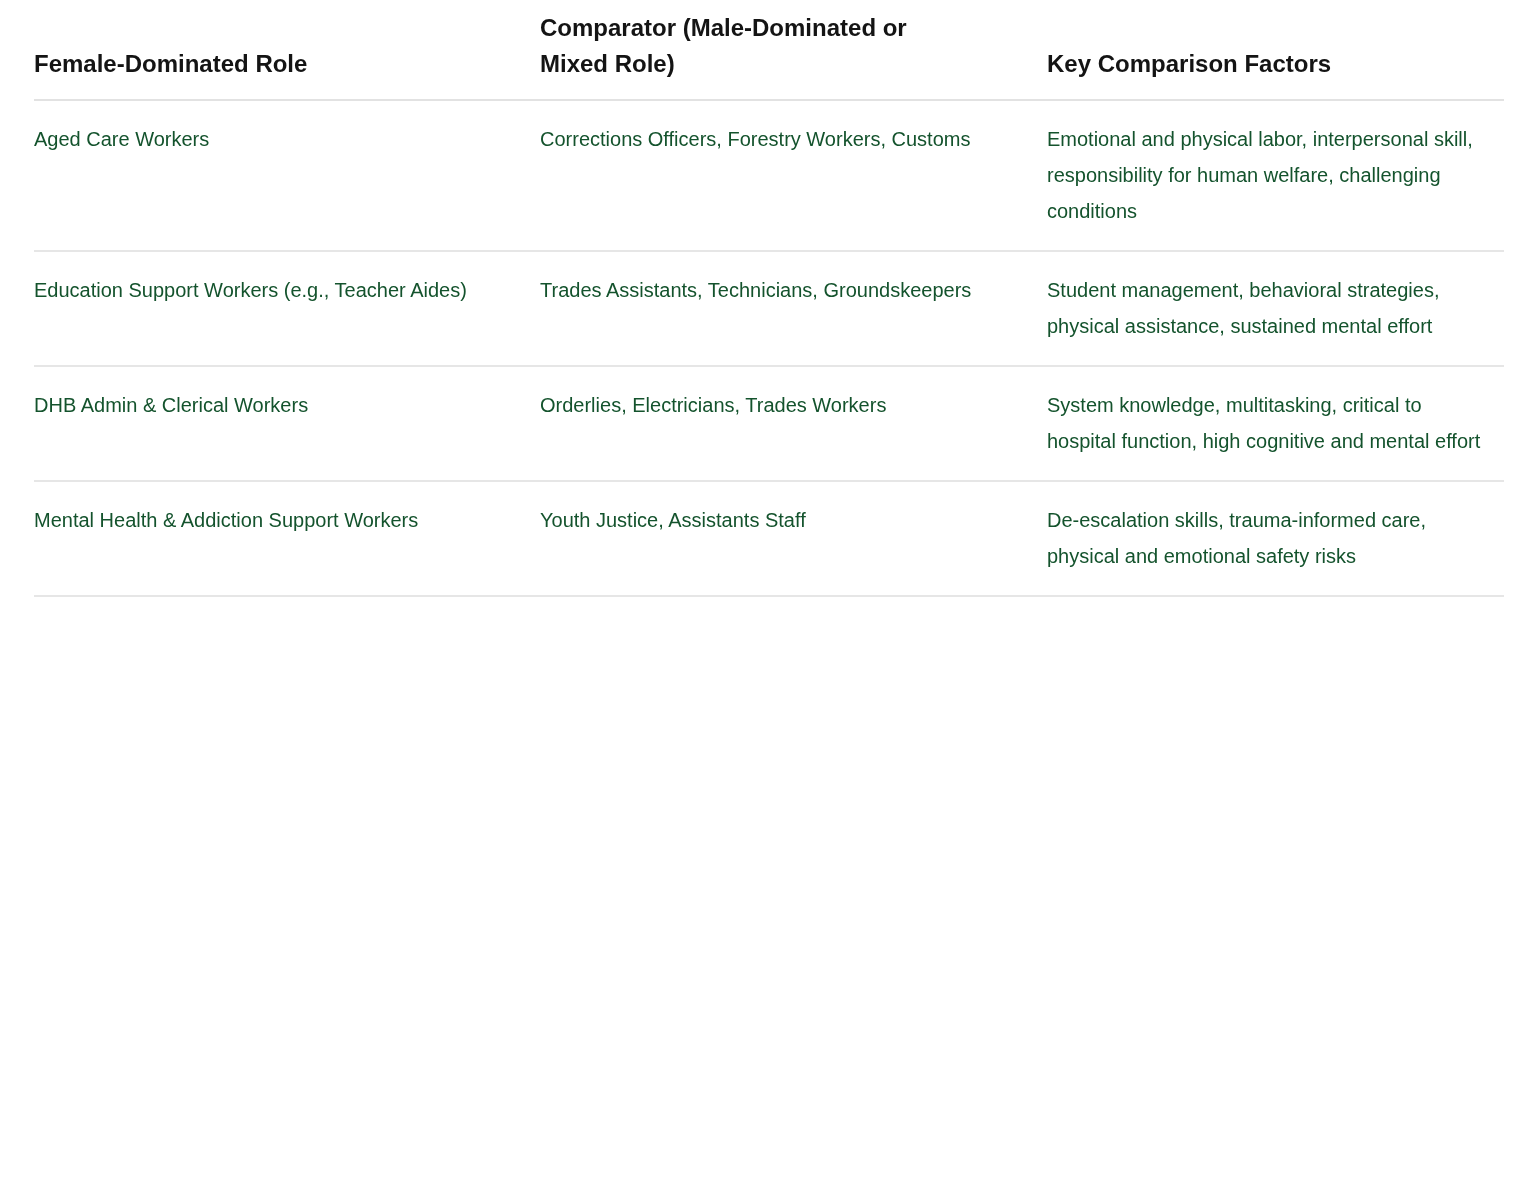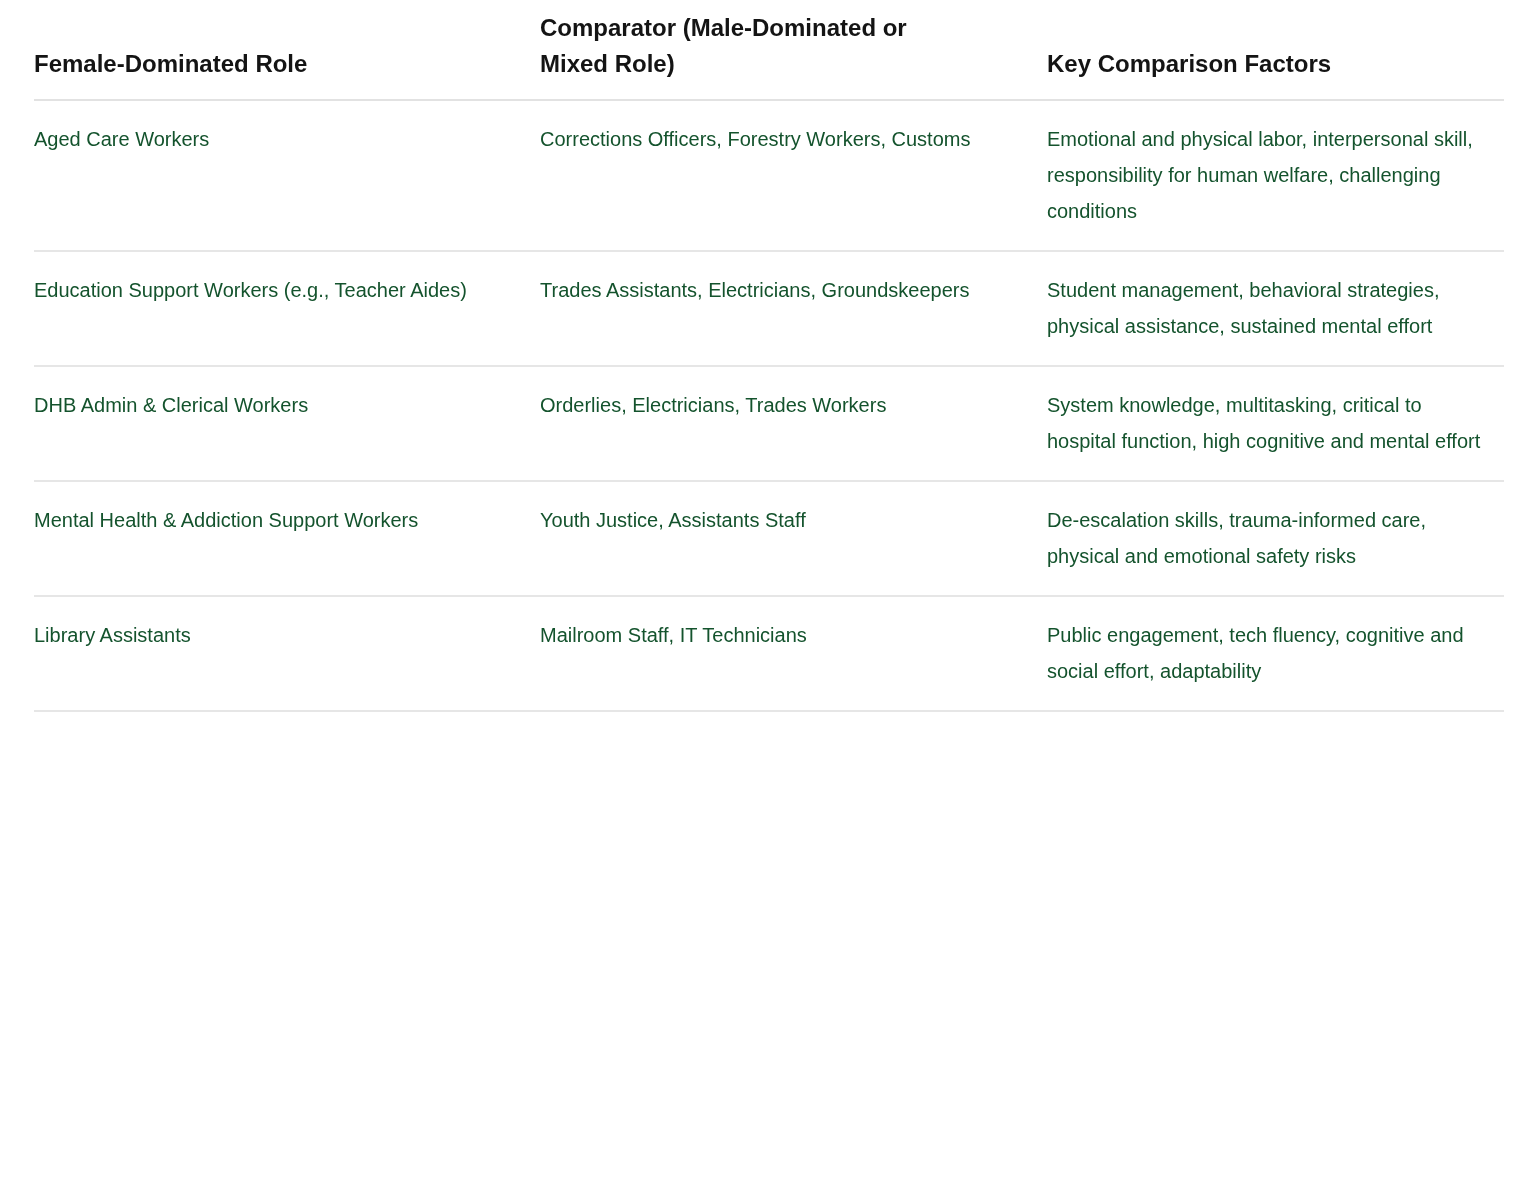--- a/index.html
+++ b/index.html
@@ -66,34 +66,29 @@
         </tr>
       </thead>
       <tbody>
         <tr>
           <td>Aged Care Workers</td>
           <td>Corrections Officers, Forestry Workers, Customs</td>
           <td>Emotional and physical labor, interpersonal skill, responsibility for human welfare, challenging conditions</td>
         </tr>
         <tr>
           <td>Education Support Workers (e.g., Teacher Aides)</td>
-          <td>Trades Assistants, Electricians, Groundskeepers</td>
+          <td>Trades Assistants, Technicians, Groundskeepers</td>
           <td>Student management, behavioral strategies, physical assistance, sustained mental effort</td>
         </tr>
         <tr>
           <td>DHB Admin &amp; Clerical Workers</td>
           <td>Orderlies, Electricians, Trades Workers</td>
           <td>System knowledge, multitasking, critical to hospital function, high cognitive and mental effort</td>
         </tr>
         <tr>
           <td>Mental Health &amp; Addiction Support Workers</td>
           <td>Youth Justice, Assistants Staff</td>
           <td>De-escalation skills, trauma-informed care, physical and emotional safety risks</td>
         </tr>
-        <tr>
-          <td>Library Assistants</td>
-          <td>Mailroom Staff, IT Technicians</td>
-          <td>Public engagement, tech fluency, cognitive and social effort, adaptability</td>
-        </tr>
       </tbody>
     </table>
   </div>
 </div>
 
 </body></html>

